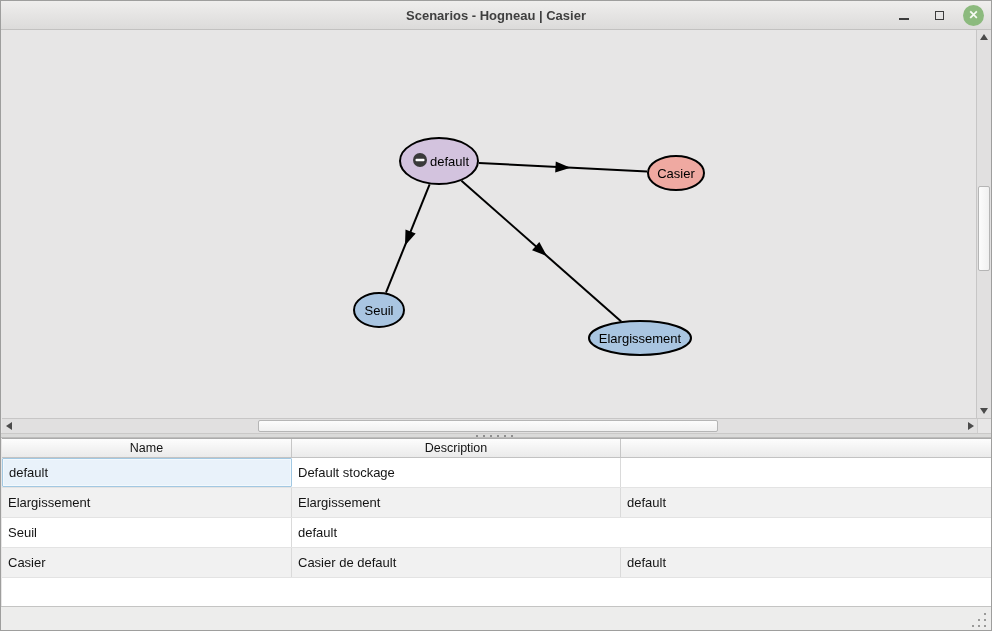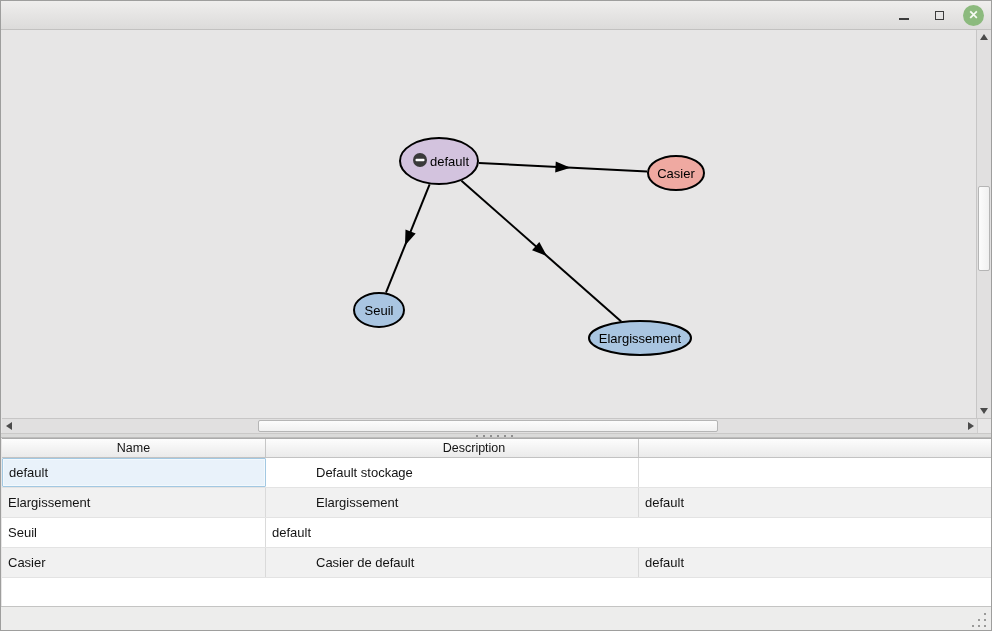--- a/index.html
+++ b/index.html
@@ -39,36 +39,37 @@
   .hthumb { position:absolute; left:256px; width:460px; top:1px; bottom:1px; background:linear-gradient(#fcfcfc,#f0f0f0); border:1px solid #b5b5b5; border-radius:2px; box-sizing:border-box; }
   .hcorner { position:absolute; right:0; top:0; bottom:0; width:14px; background:#e7e6e6; border-left:1px solid #cfcece; box-sizing:border-box; }
   
   .splitter { position:absolute; left:0; top:432px; width:100%; height:5px; background:#dadad9; border-top:1px solid #cac9c8; border-bottom:1px solid #bdbcbb; box-sizing:border-box; }
   .splitter-dots { position:absolute; left:calc(50% + 1px); top:1px; width:2px; height:2px; background:#8f8f8f;
     box-shadow:-21px 0 0 #8f8f8f, -14px 0 0 #8f8f8f, -7px 0 0 #8f8f8f, 7px 0 0 #8f8f8f, 14px 0 0 #8f8f8f; }
   
   .table-pane { position:absolute; left:1px; top:437px; width:989px; height:168px; background:#ffffff; border-top:1px solid #ababab; box-sizing:border-box; color:#141414; }
   .thead { display:flex; height:19px; background:linear-gradient(#fdfdfd,#eaeaea); border-bottom:1px solid #c2c2c2; box-sizing:border-box; }
   .th { display:flex; align-items:center; justify-content:center; font-size:12.5px; border-right:1px solid #c6c6c6; box-sizing:border-box; }
-  .c1 { width:264px; } .c2 { width:329px;margin-left:44px; } .c3 { flex:1; border-right:none !important; }
+  .c1 { width:290px; } .c2 { width:329px; } .c3 { flex:1; border-right:none !important; }
   .trow { display:flex; height:30px; border-bottom:1px solid #e3e3e3; box-sizing:border-box; }
   .trow.alt { background:#f1f1f1; }
   .td { display:flex; align-items:center; padding-left:6px; font-size:13px; border-right:1px solid #dadada; box-sizing:border-box; overflow:hidden; white-space:nowrap; }
   .td.focused { background:#e9f2fa; border:1px solid #a2c8e2; box-shadow:inset 0 0 0 1px #f3f9fd; border-radius:1px; }
   
   .statusbar { position:absolute; left:0; top:605px; width:100%; height:24px; background:#ededec; border-top:1px solid #c4c4c3; box-sizing:border-box; }
   .resize-grip { position:absolute; right:5px; bottom:3px; width:2px; height:2px; background:#9a9a99;
     box-shadow:0 -12px 0 #9a9a99, -6px -6px 0 #9a9a99, 0 -6px 0 #9a9a99, -12px 0 0 #9a9a99, -6px 0 0 #9a9a99; }
 </style>
 </head>
 <body>
 
 <div class="window">
 
   <div class="titlebar">
+    <div class="title">Scenarios - Hogneau | Casier</div>
     <div class="controls">
       <div class="wbtn">
           <span class="min-glyph"></span>
         </div>
       <div class="wbtn">
           <span class="max-glyph"></span>
         </div>
       <div class="wbtn close-btn">
           <span class="close-glyph">✕</span>
         </div>

